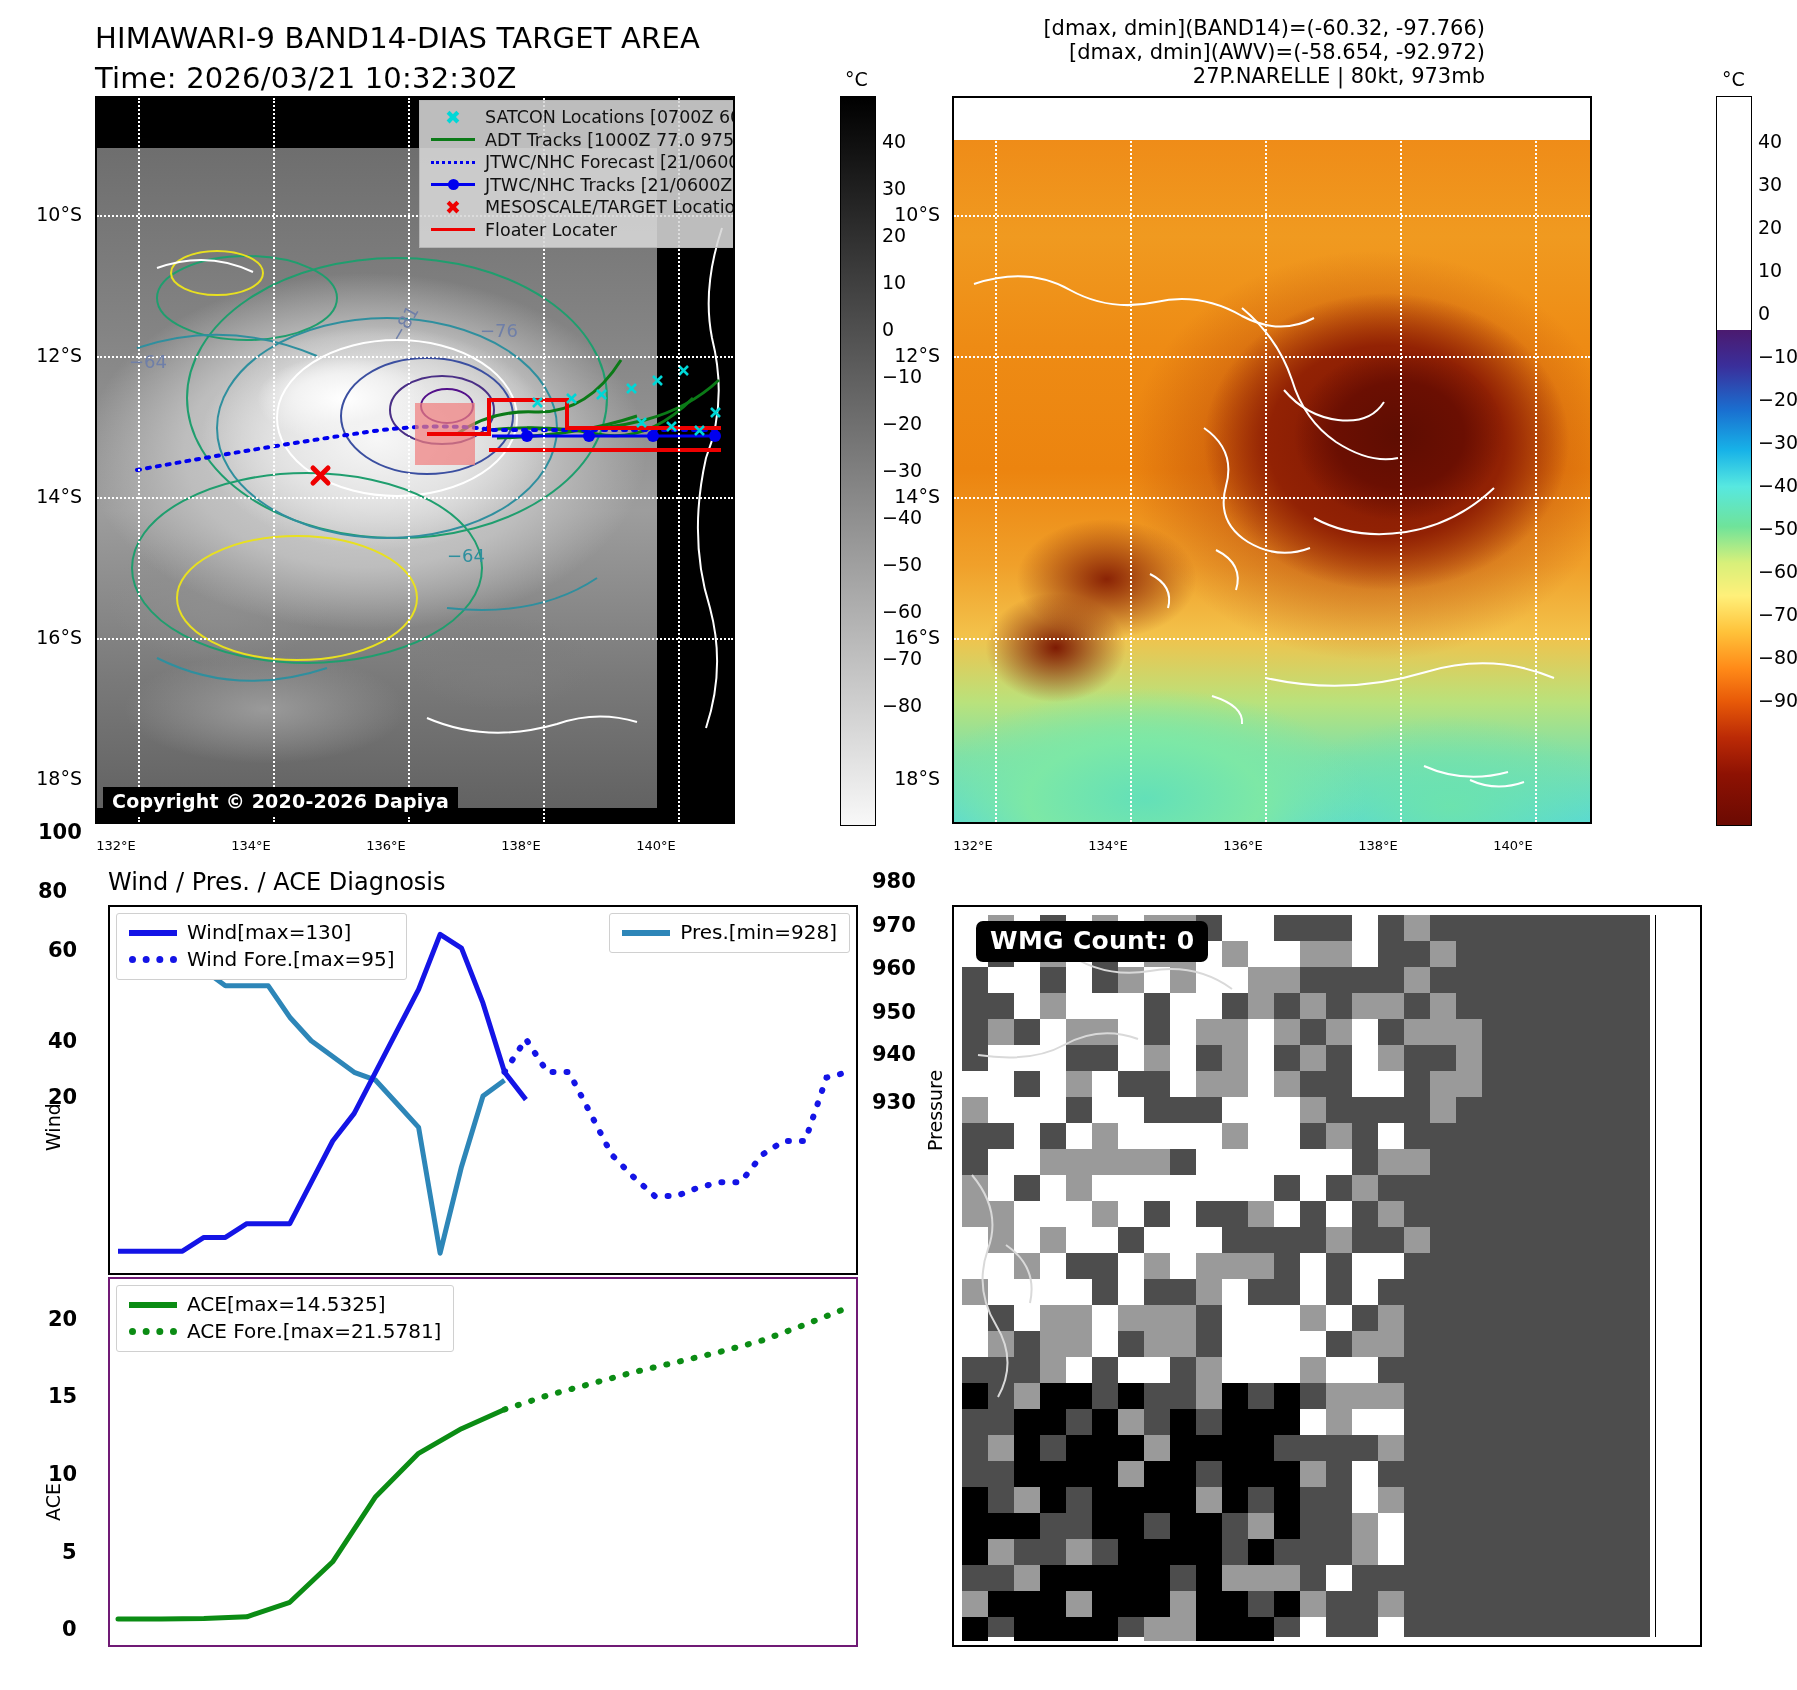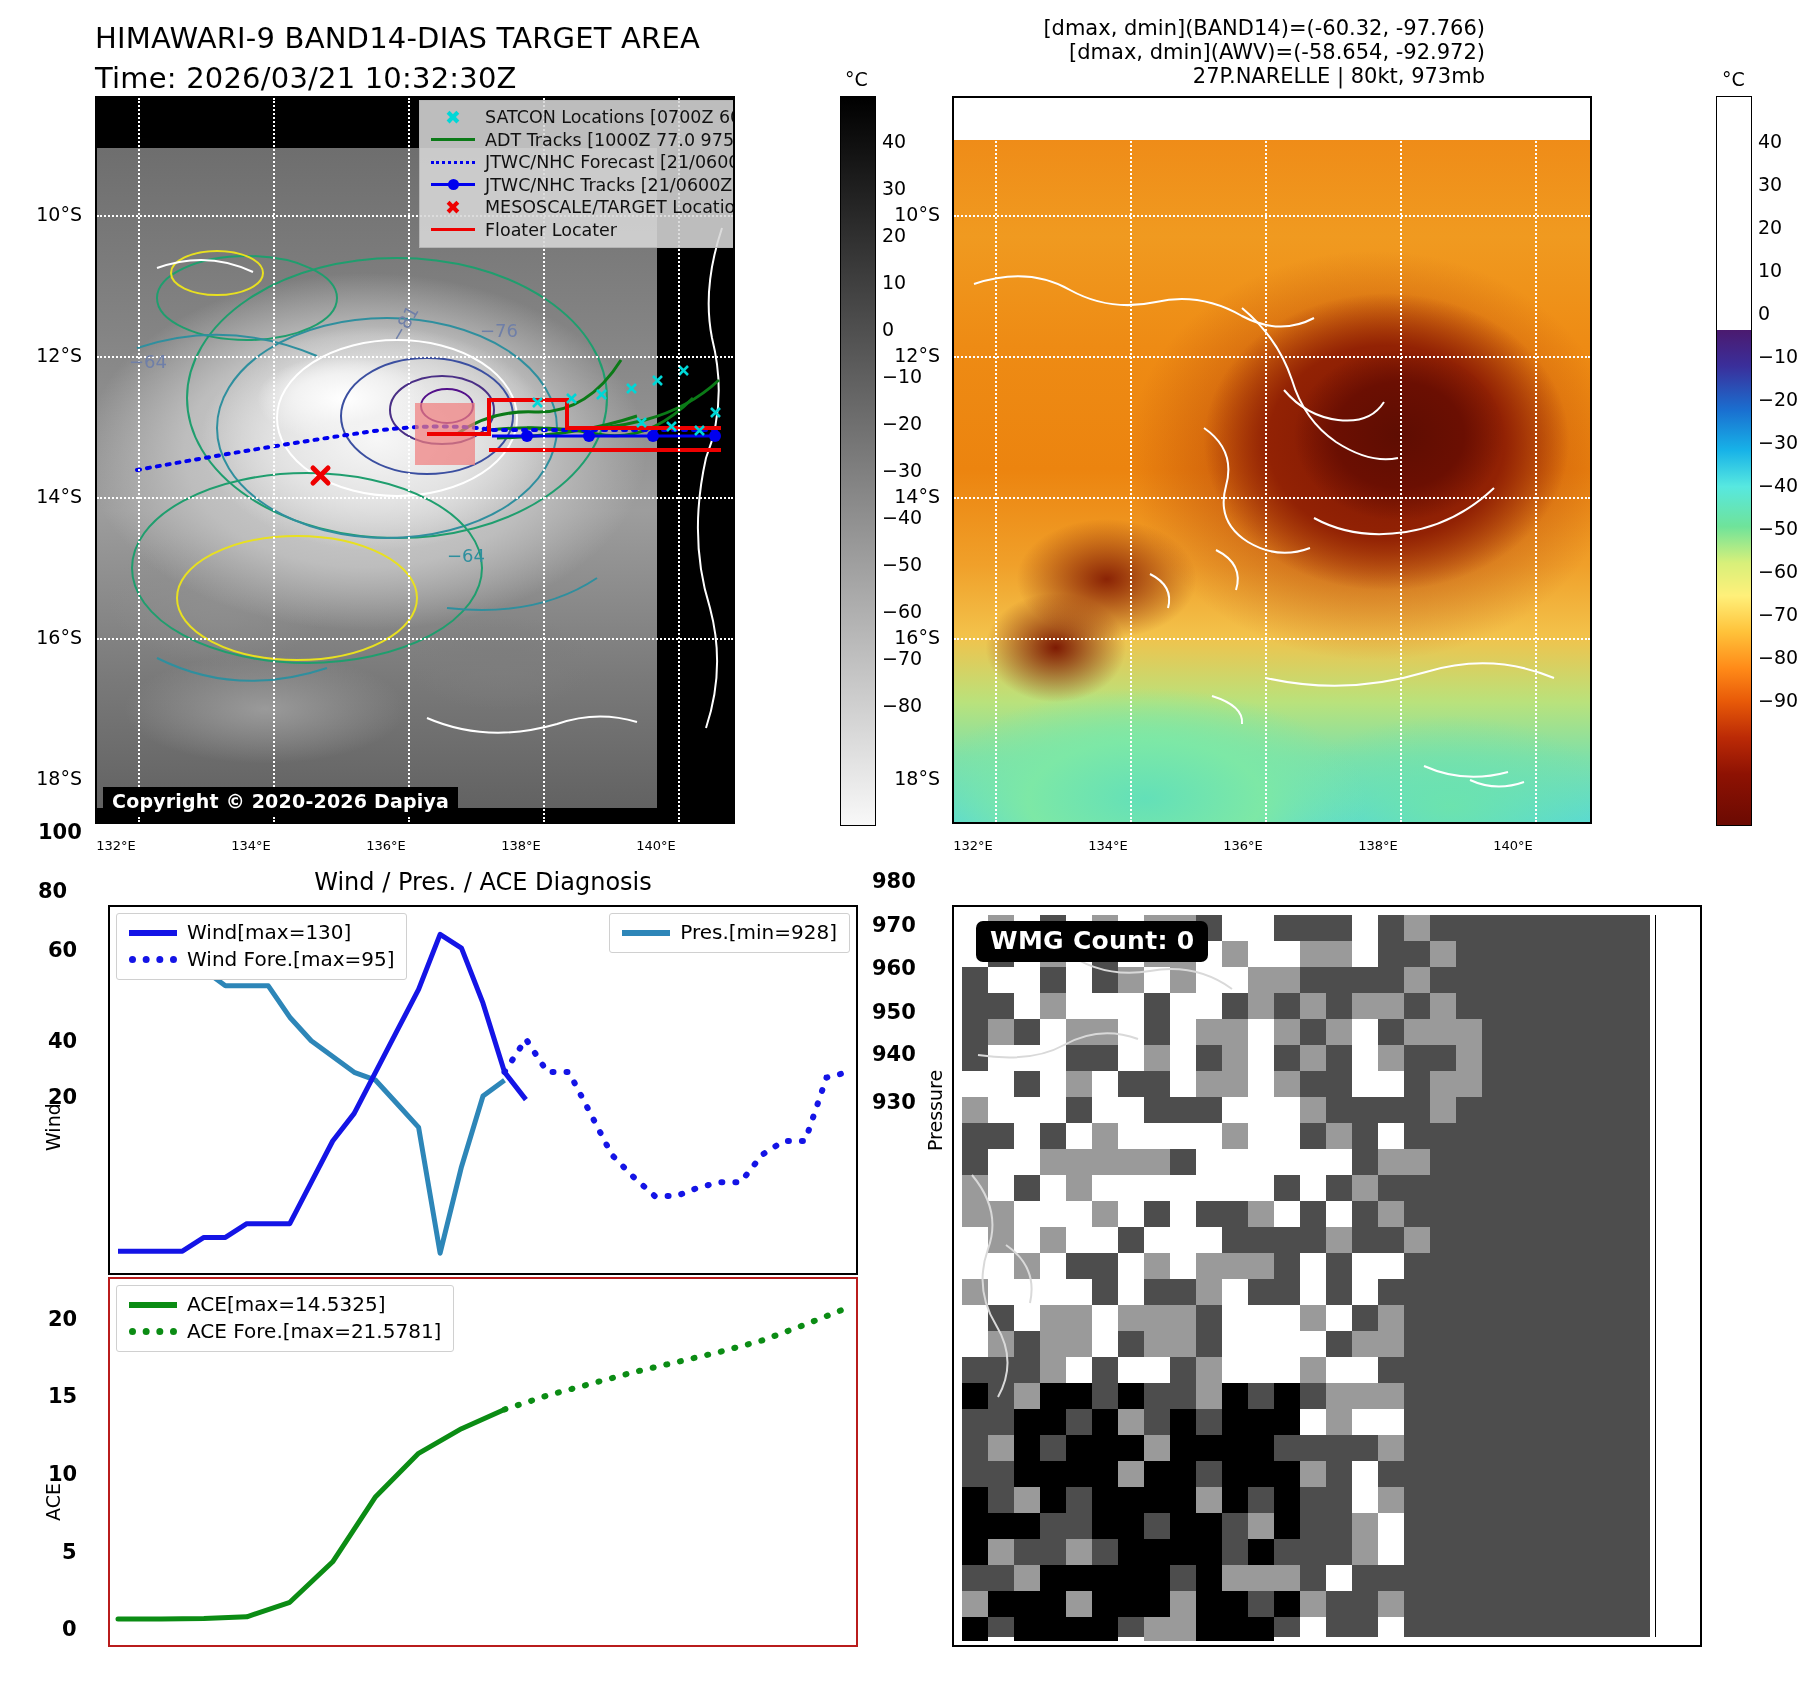--- a/index.html
+++ b/index.html
@@ -77,23 +77,23 @@
       radial-gradient(ellipse 260px 130px at 30% 96%, #63e0b8 0%, #7de8a6 45%, rgba(150,235,170,0) 85%),
       radial-gradient(ellipse 200px 110px at 78% 97%, #6ce3ae 0%, rgba(140,235,175,0) 82%),
       linear-gradient(180deg,
         #ef8c18 0%, #f09a20 14%, #ee8b14 30%,
         #ec840f 48%, #f0a02a 62%, #f3c14a 72%,
         #b9e27c 82%, #7fe0a8 90%, #65dcc4 96%, #56d8d8 100%);
   }
   .ir-color-top{position:absolute;left:0;top:0;right:0;height:42px;background:#fff;}
 
   
-  .chart-title{position:absolute;font-size:24px;text-align:center;}
+  .chart-title{position:absolute;font-size:24px;text-align:left;}
   #wind-panel{left:108px;top:905px;width:750px;height:370px;background:#fff;border:2px solid #000;}
-  #ace-panel{left:108px;top:1277px;width:750px;height:370px;background:#fff;border:2px solid #b91c1c;}
+  #ace-panel{left:108px;top:1277px;width:750px;height:370px;background:#fff;border:2px solid #701a75;}
   .axis-ylab{position:absolute;font-size:19px;transform:rotate(-90deg);transform-origin:50% 50%;white-space:nowrap;}
   .tick-lab{position:absolute;font-size:21px;white-space:nowrap;font-weight:bold;}
 
   .ch-legend{position:absolute;background:#fff;border:1px solid #d0d0d0;border-radius:3px;
     padding:5px 12px 6px 8px;font-size:20px;line-height:27px;z-index:5;}
   .ch-legend .lg-row{height:27px;}
   .ch-legend .lg-key{width:56px;}
 
   
   #wmg-panel{left:952px;top:905px;width:750px;height:742px;background:#fff;border:2px solid #000;}

